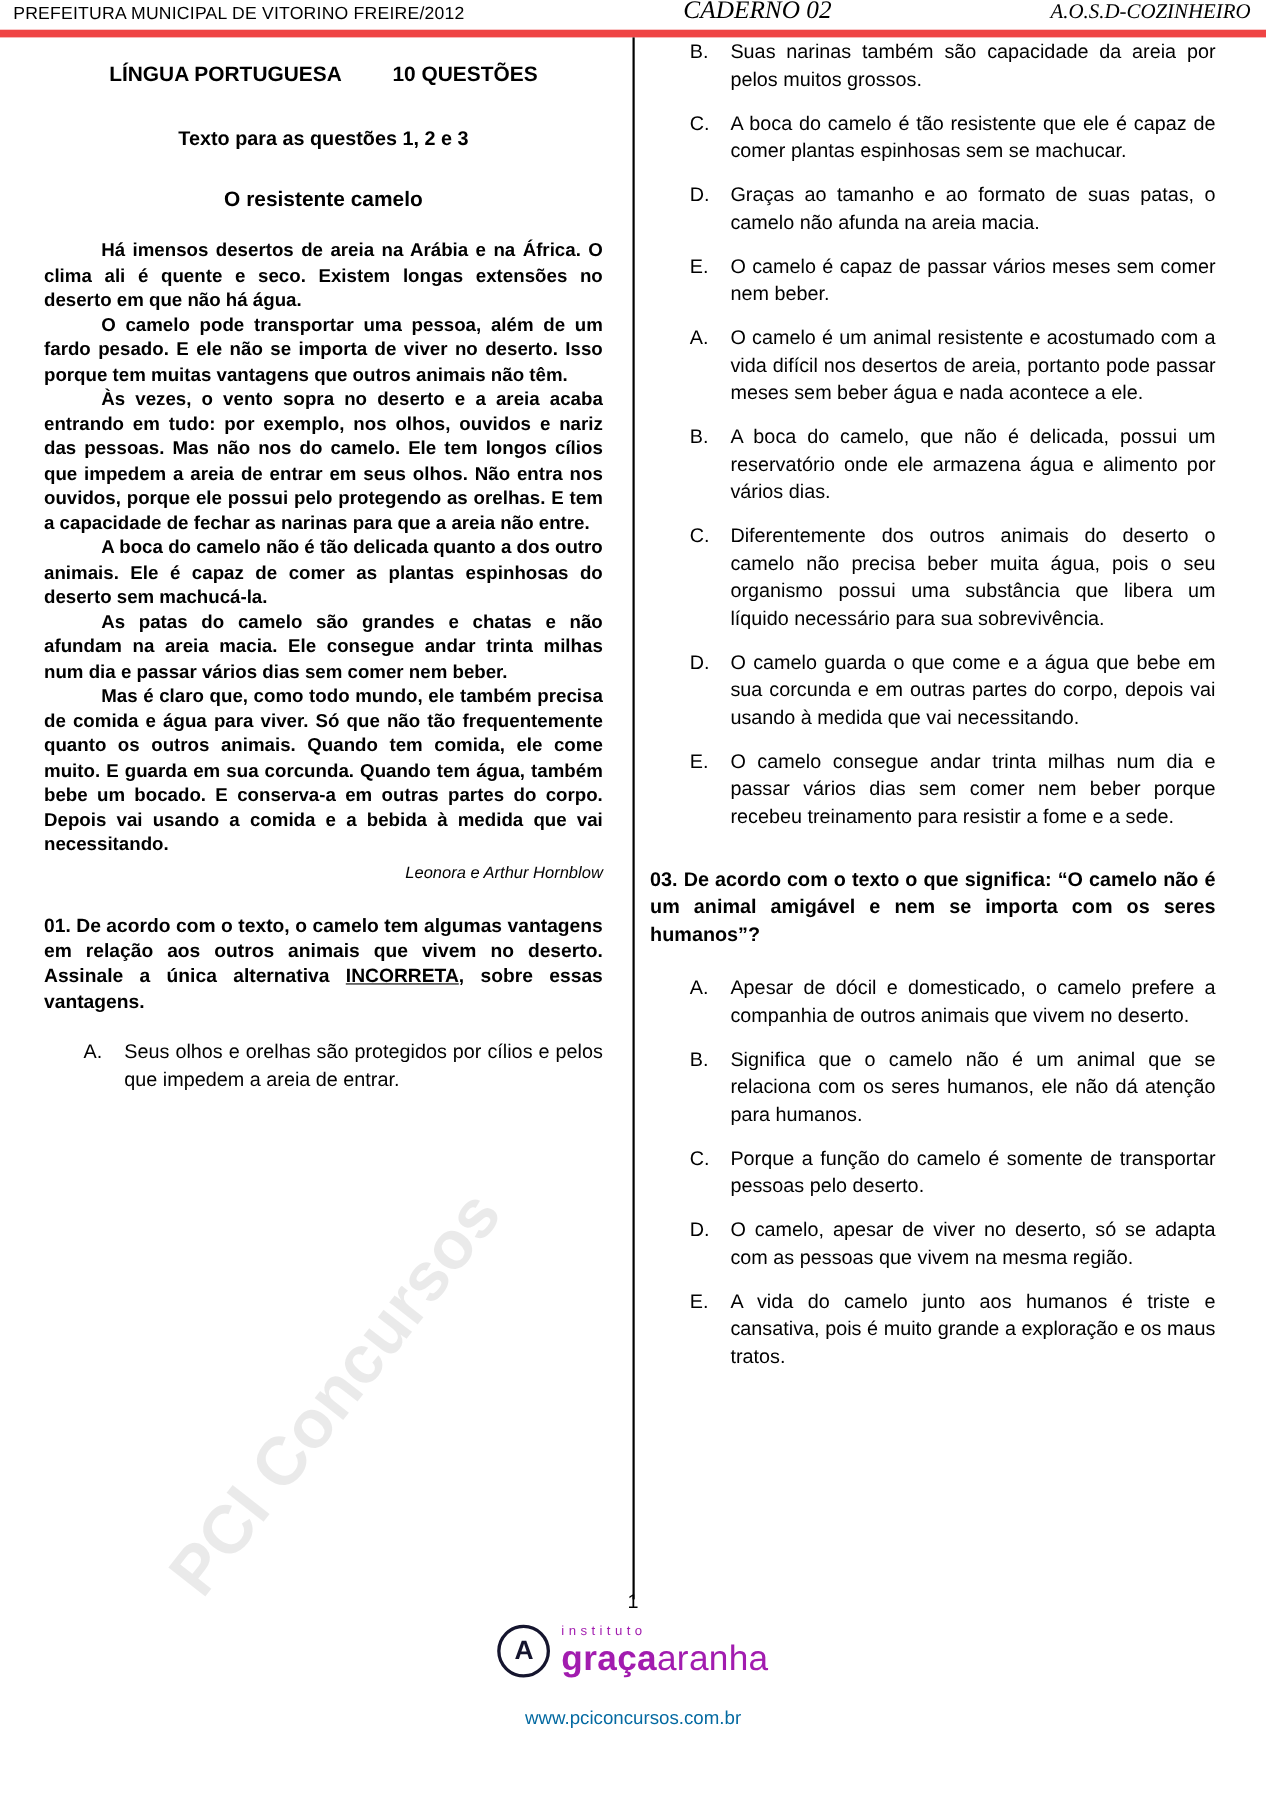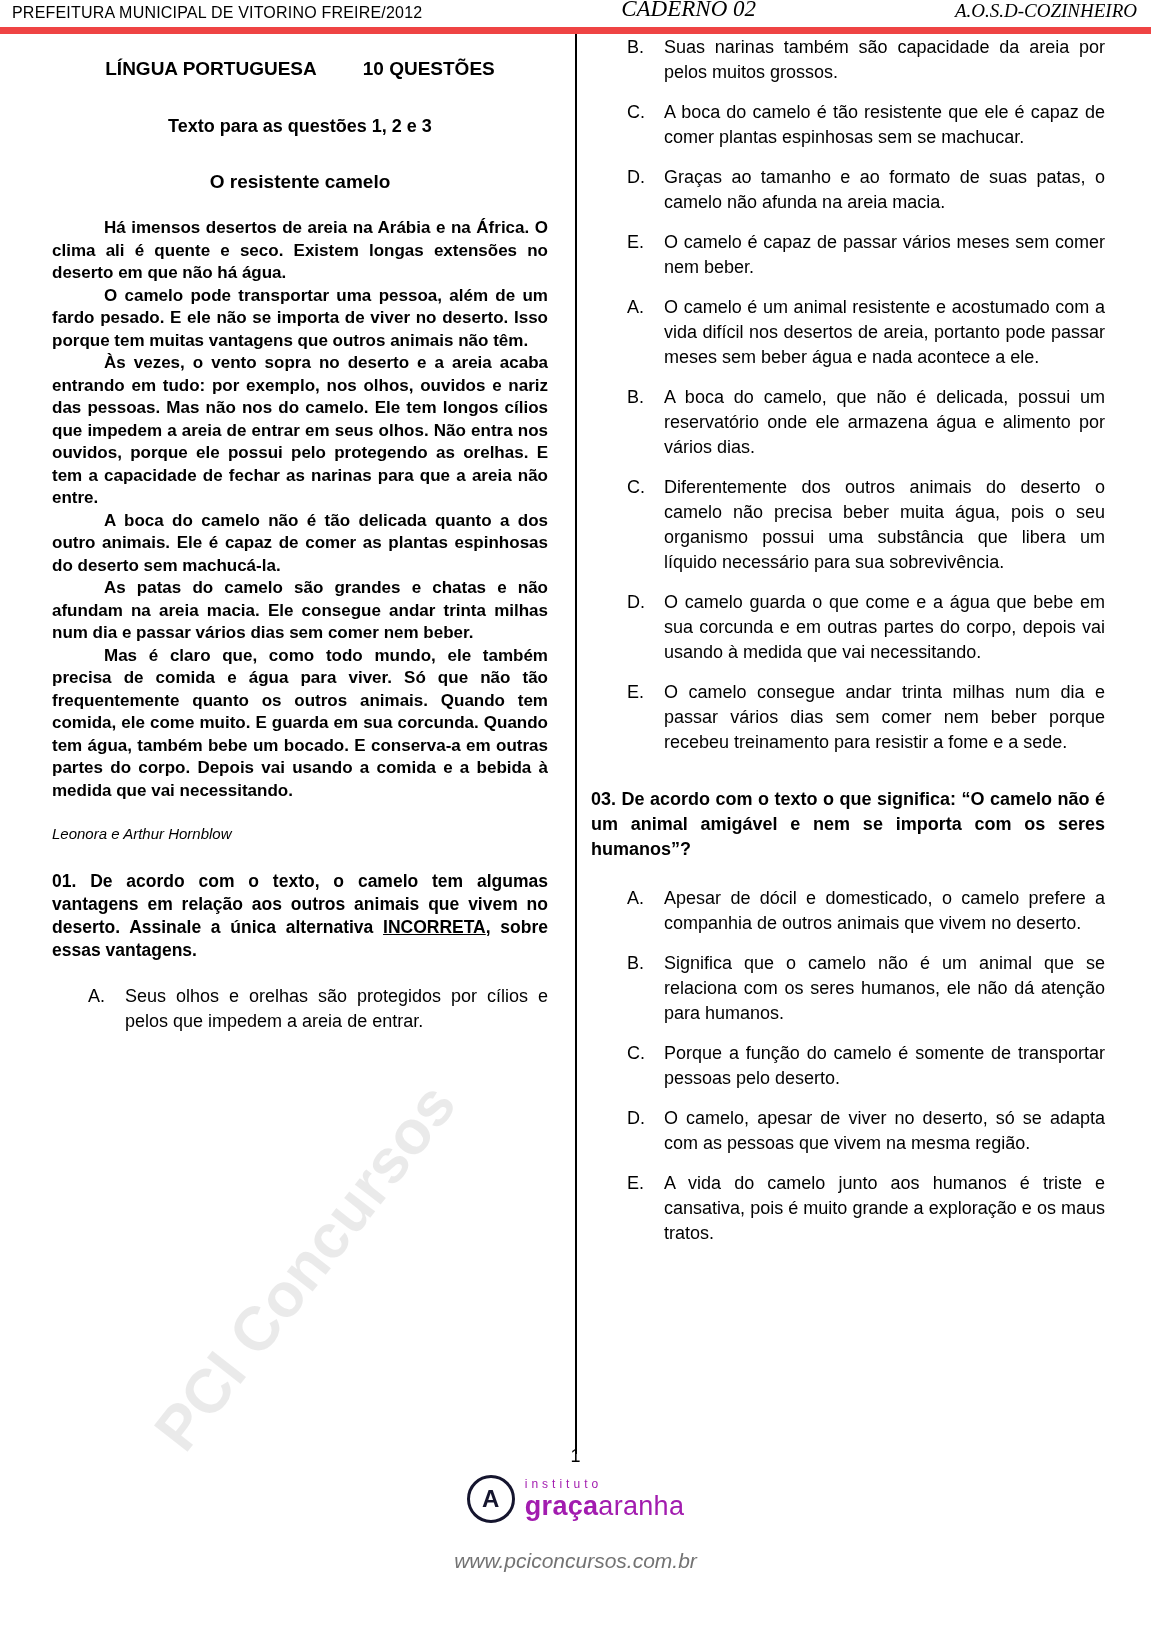--- a/index.html
+++ b/index.html
@@ -14,30 +14,30 @@
     display:flex; justify-content:space-between; align-items:flex-end;
     padding:4px 14px 5px 12px; border-bottom:7px solid #ef4444;
   }
   .h-left  { font-size:16px; letter-spacing:0.2px; }
   .h-center{ font-family:"Liberation Serif", serif; font-style:italic; font-size:23px; }
   .h-right { font-family:"Liberation Serif", serif; font-style:italic; font-size:19px; }
   
   .divider { position:absolute; top:34px; left:575px; width:2px; height:1420px; background:#000; }
   
   .columns { position:absolute; top:34px; left:0; width:1151px; display:flex; z-index:1; }
-  .col-left  { width:575px; padding:24px 27px 0 52px; }
+  .col-left  { width:575px; padding:24px 27px 0 40px; }
   .col-right { width:576px; padding:1px 46px 0 16px; }
   .sec-title { display:flex; justify-content:center; gap:46px; font-weight:bold; font-size:19px; margin-bottom:36px; }
   .intro      { text-align:center; font-weight:bold; font-size:18px; margin-bottom:34px; }
   .text-title { text-align:center; font-weight:bold; font-size:19px; margin-bottom:24px; }
   .body-text p {
     font-weight:bold; font-size:17px; line-height:22.5px;
     text-align:justify; text-indent:52px;
   }
-  .author { font-style:italic; font-size:15px; margin-top:23px; }
+  .author { text-align:right; font-style:italic; font-size:15px; margin-top:5px; }
   .stem {
     font-weight:bold; font-size:18px; line-height:25px;
     text-align:justify; margin-top:28px; margin-bottom:22px;
   }
   .col-left .stem { font-size:17.5px; line-height:23px; }
   .u { text-decoration:underline; }
   .option { display:flex; margin:0 0 15px 36px; font-size:18px; line-height:25px; }
   .option .letter { width:37px; flex-shrink:0; }
   .option .otext  { flex:1; text-align:justify; }
   .col-right .stem { margin-top:32px; margin-bottom:24px; }
@@ -52,23 +52,23 @@
   .footer { position:absolute; left:0; right:0; bottom:0; height:192px; text-align:center; padding-top:2px; z-index:2; }
   .pagenum { font-size:18px; }
   .logo { display:inline-flex; align-items:center; gap:10px; margin-top:8px; }
   .logo-circle {
     width:48px; height:48px; border:3px solid #15152e; border-radius:50%;
     display:flex; align-items:center; justify-content:center;
     font-weight:bold; font-size:24px; color:#15152e;
   }
   .logo-text { text-align:left; color:#a21caf; }
   .l-small { display:block; font-size:12px; letter-spacing:4px; }
-  .l-big   { font-size:27px; letter-spacing:0.3px; }
+  .l-big   { font-size:32px; letter-spacing:0.3px; }
   .l-big b { font-weight:bold; }
-  .url { display:block; margin-top:26px; font-size:21px; color:#737373; text-decoration:none;font-style:italic; }
+  .url { display:block; margin-top:26px; font-size:17px; color:#0369a1; text-decoration:none; }
 </style>
 </head>
 <body>
 
 <div class="page">
 
   <div class="watermark">PCI Concursos</div>
 
   <header class="header">
     <span class="h-left">PREFEITURA MUNICIPAL DE VITORINO FREIRE/2012</span>

